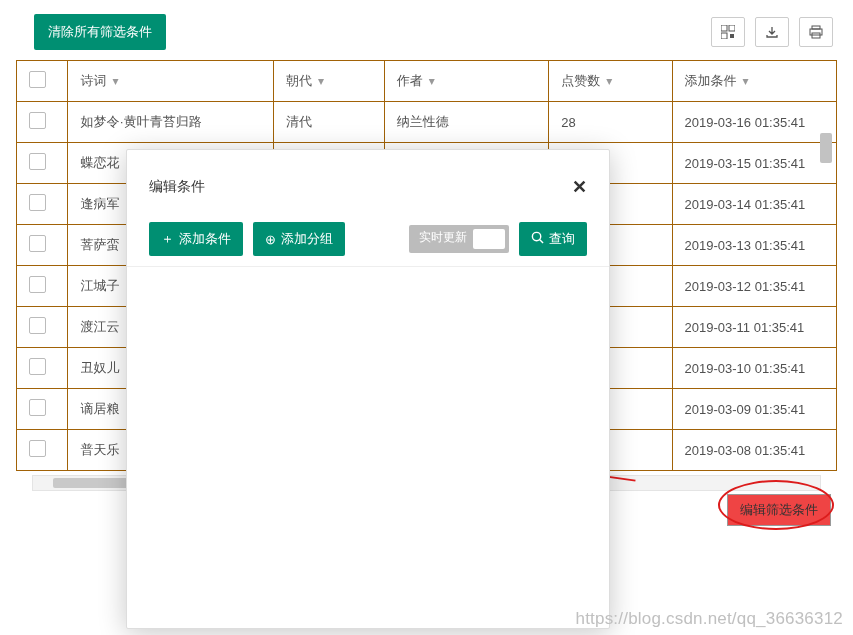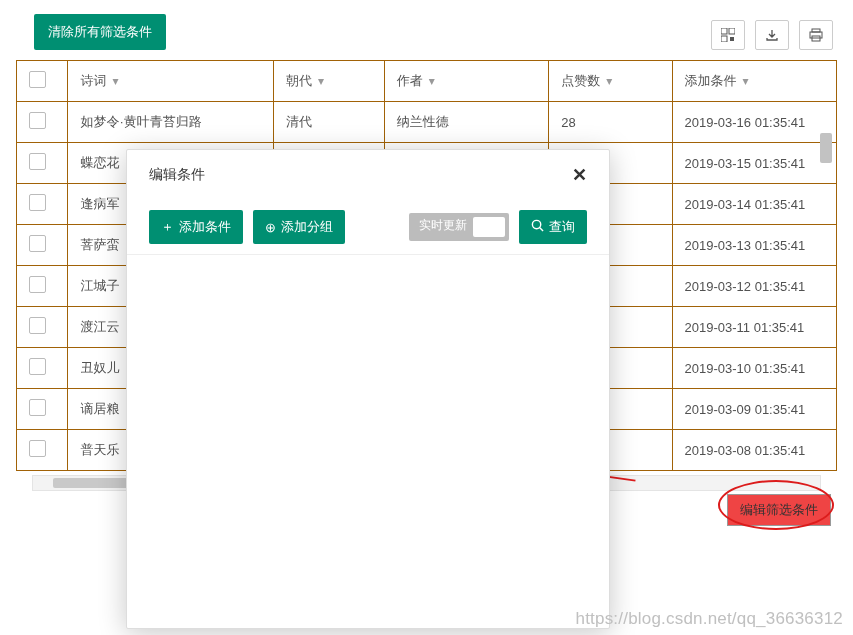--- a/index.html
+++ b/index.html
@@ -1,18 +1,18 @@
 <!DOCTYPE html>
 <html><head>
   <meta charset="utf-8">
   <style>
     * { box-sizing: border-box; margin: 0; padding: 0; }
     body { font-family: "Helvetica Neue", Arial, "Microsoft YaHei", sans-serif; font-size: 13px; color: #333; background: #fff; width: 853px; height: 635px; position: relative; overflow: hidden; }
     
-    .toolbar { display: flex; align-items: flex-end; padding: 14px 20px 10px 34px; }
+    .toolbar { display: flex; align-items: center; padding: 14px 20px 10px 34px; }
     .btn-teal { background: #008f72; color: #fff; border: none; padding: 9px 14px; font-size: 13px; cursor: pointer; border-radius: 2px; }
     .toolbar-right { margin-left: auto; display: flex; gap: 10px; }
     .icon-btn { width: 34px; height: 30px; border: 1px solid #ccc; background: #fff; display: flex; align-items: center; justify-content: center; cursor: pointer; border-radius: 2px; color: #555; }
     
     .table-wrap { padding: 0 16px; position: relative; }
     .table { width: 100%; border-collapse: collapse; table-layout: fixed; }
     .table th, .table td { border: 1px solid #a16207; padding: 10px 12px; text-align: left; font-weight: normal; background: #fff; white-space: nowrap; overflow: hidden; text-overflow: ellipsis; }
     .table th { color: #555; font-size: 13px; }
     .table td { color: #515151; }
     .col-check { width: 50px; text-align: center; }
@@ -23,21 +23,21 @@
     .col-time { width: 160px; }
     .checkbox { width: 17px; height: 17px; border: 1px solid #bbb; border-radius: 2px; display: inline-block; background: #fff; }
     .filter-icon { color: #999; margin-left: 6px; font-size: 12px; }
     .hscroll { height: 16px; background: #f3f3f3; margin: 4px 16px 0; position: relative; border: 1px solid #e4e4e4; }
     .hscroll-thumb { position: absolute; left: 20px; width: 290px; top: 2px; bottom: 2px; background: #c9c9c9; border-radius: 2px; }
     .vscroll { position: absolute; right: 18px; top: 115px; width: 18px; bottom: 160px; }
     .vscroll-thumb { position: absolute; top: 18px; height: 30px; left: 3px; right: 3px; background: #c2c2c2; border-radius: 2px; }
     
     .tooltip-box { position: absolute; right: 22px; top: 494px; border: 1px solid #999; background: #ef4444; padding: 6px 12px; font-size: 13px; color: #333; }
     .modal { position: absolute; left: 126px; top: 149px; width: 484px; height: 480px; background: #fff; border: 1px solid #ddd; border-radius: 2px; box-shadow: 0 4px 28px rgba(0,0,0,0.22); display: flex; flex-direction: column; }
-    .modal-head { display: flex; align-items: center; padding: 14px 22px 14px 22px; }
+    .modal-head { display: flex; align-items: center; padding: 14px 22px 14px 22px; margin-top: 12px; }
     .modal-title { font-size: 14px; color: #333; }
     .modal-close { margin-left: auto; font-size: 18px; color: #333; cursor: pointer; font-weight: bold; }
     .modal-body { padding: 10px 22px; display: flex; align-items: center; gap: 10px; border-bottom: 1px solid #eee; }
     .btn-teal.sm { padding: 8px 12px; display: inline-flex; align-items: center; gap: 5px; font-size: 13px; }
     .switch-wrap { display: flex; background: #bcbcbc; color: #fff; border-radius: 2px; padding: 4px 4px 4px 10px; gap: 6px; }
     .switch-label { font-size: 12px; }
     .switch { width: 32px; height: 20px; background: #fff; border-radius: 2px; }
     .spacer { flex: 1; }
     
     .watermark { position: absolute; right: 10px; bottom: 6px; color: #c0c0c0; font-size: 17px; letter-spacing: 0.2px; }

